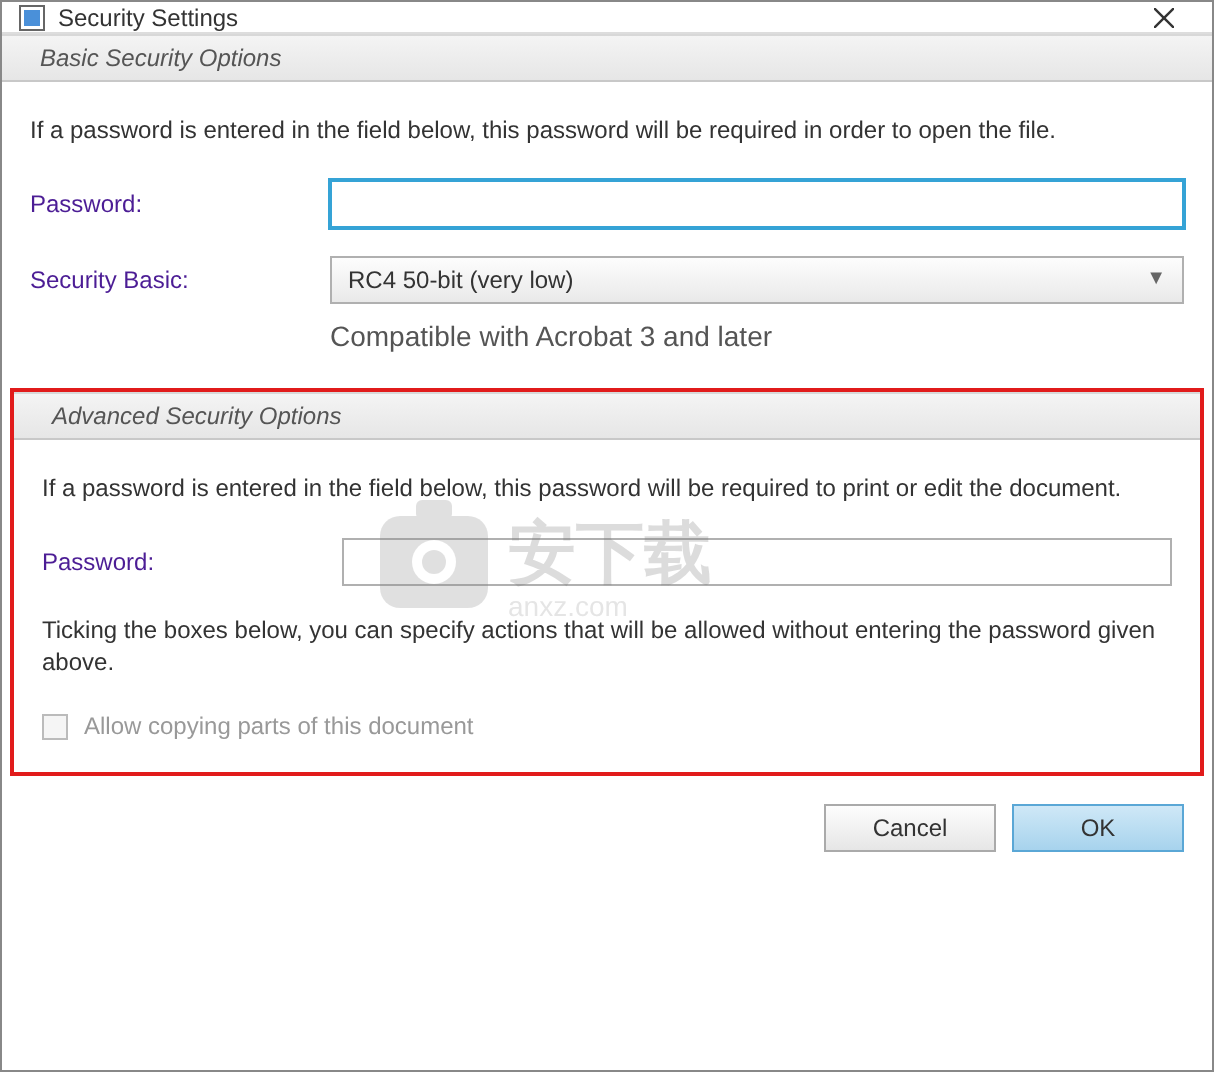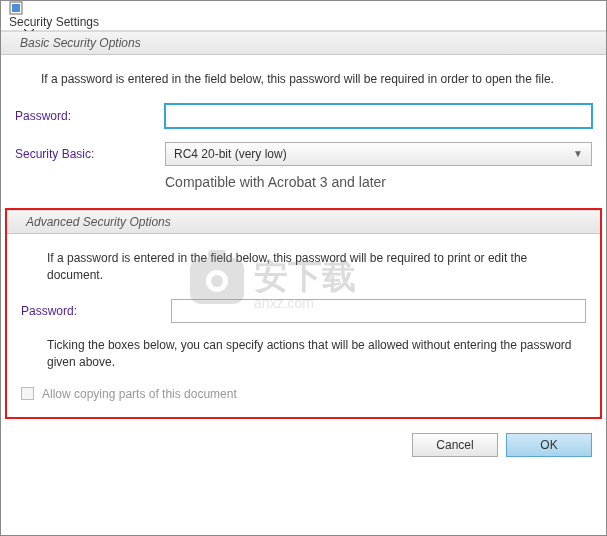--- a/index.html
+++ b/index.html
@@ -14,27 +14,26 @@
     }
     .window {
       width: 100%;
       height: 100%;
       border: 1px solid #888;
       display: flex;
       flex-direction: column;
       background: #fff;
     }
     .titlebar {
-      height: 30px;
+      height: 16px;
       background: #fff;
       display: flex;
-      align-items: flex-start;
+      align-items: center;
       padding: 0 4px 0 8px;
       border-bottom: 1px solid #ddd;
-      flex-direction: column;
     }
     .app-icon {
       width: 14px;
       height: 14px;
       margin-right: 6px;
       display: inline-flex;
       align-items: center;
       justify-content: center;
     }
     .titlebar-title { flex: 1; font-size: 12px; color: #333; }
@@ -58,21 +57,20 @@
       font-style: italic;
     }
     .content {
       padding: 16px 14px 8px 14px;
     }
     .desc {
       font-size: 12px;
       color: #333;
       margin-bottom: 16px;
       line-height: 1.4;
-      margin-left: 26px;
     }
     .row {
       display: flex;
       align-items: center;
       margin-bottom: 14px;
     }
     .label {
       width: 150px;
       font-size: 12px;
       color: #4c1d95;
@@ -200,21 +198,21 @@
       <div class="label">Password:</div>
       <div class="field">
         <input type="password" class="focused" value="" style="">
       </div>
     </div>
 
     <div class="row">
       <div class="label">Security Basic:</div>
       <div class="field">
         <div class="select">
-          <span>RC4 20-bit (very low)</span>
+          <span>RC4 50-bit (very low)</span>
           <span class="chev">▼</span>
         </div>
       </div>
     </div>
 
     <div class="hint">Compatible with Acrobat 3 and later</div>
   </div>
 
   <div class="adv-section">
     <div class="section-header">Advanced Security Options</div>

